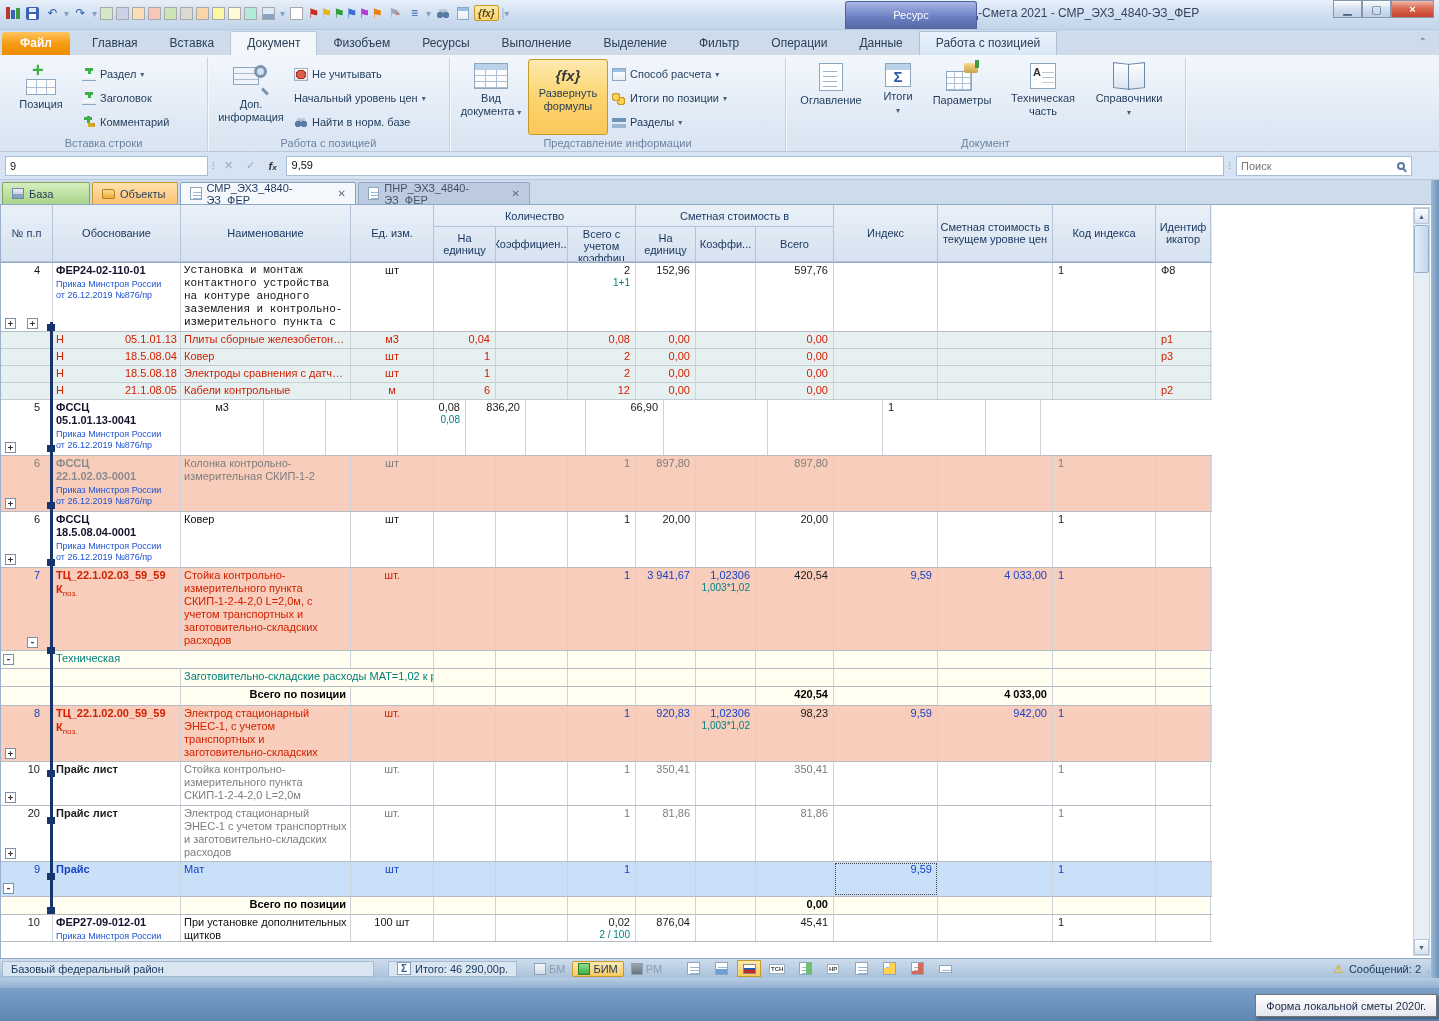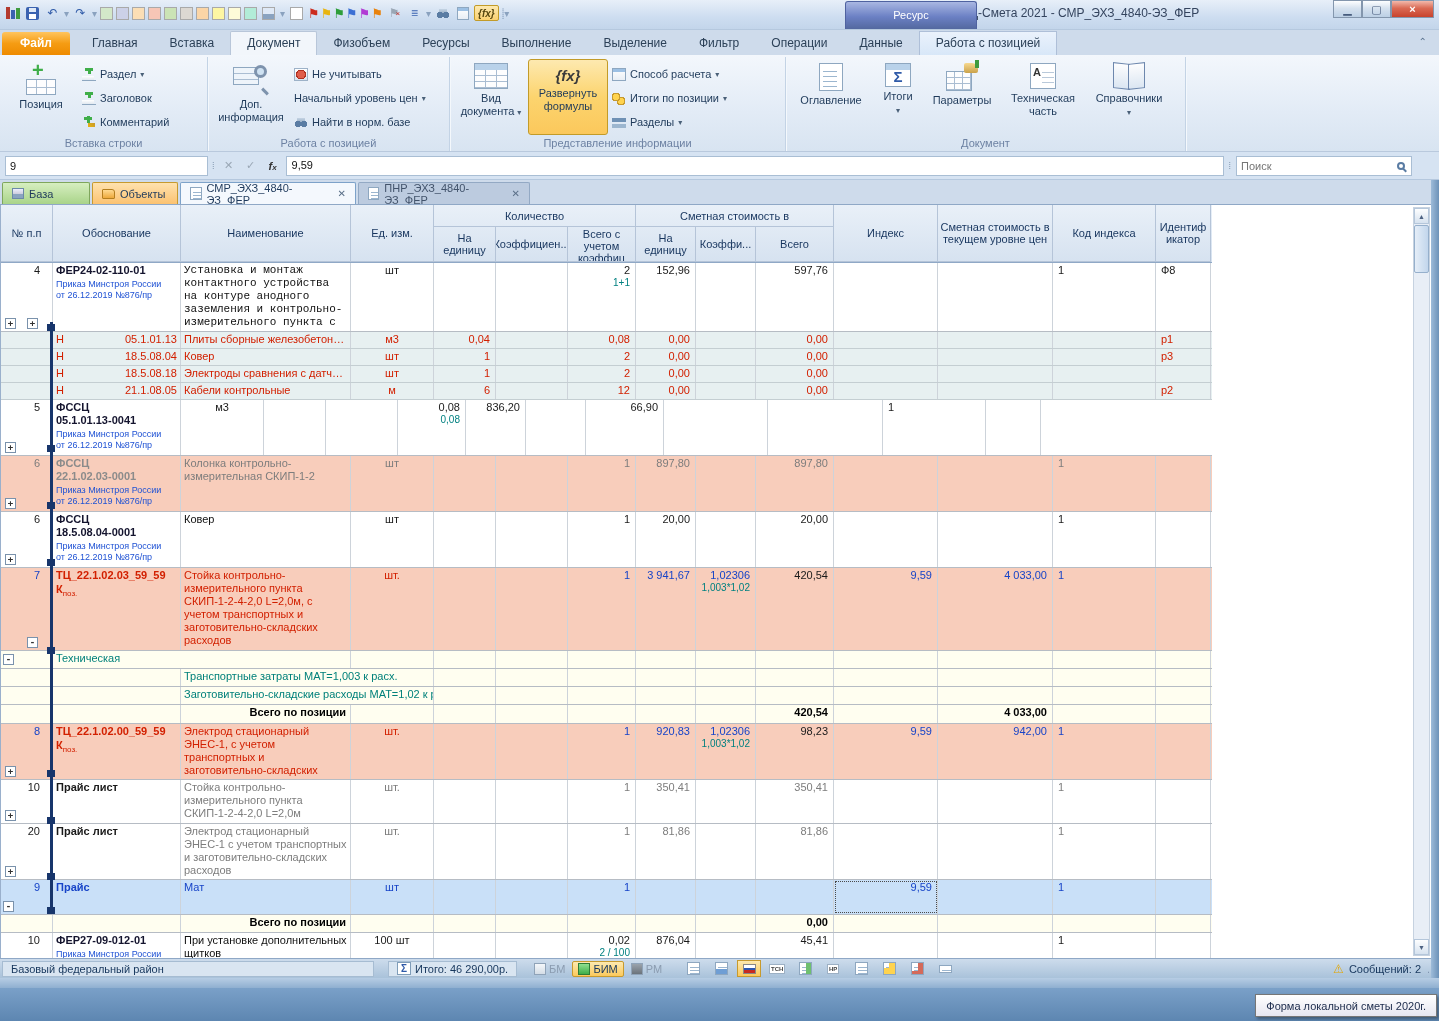--- a/index.html
+++ b/index.html
@@ -767,37 +767,20 @@
           <div class="cell col10" style="width: 104px; flex: 0 0 104px;"></div>
           <div class="cell col11" style="width: 115px; flex: 0 0 115px;"></div>
           <div class="cell col12" style="width: 103px; flex: 0 0 103px;"></div>
           <div class="cell col13" style="width: 55px; flex: 0 0 55px;"></div>
           <div class="exp t" style="left: 2px;">-</div>
         </div>
         <div class="trow ivory" style="height: 18px;">
           <div class="cell col0" style="width: 52px; flex: 0 0 52px;"></div>
           <div class="cell col1" style="width: 128px; flex: 0 0 128px;"></div>
           <div class="cell col2" style="width: 253px; flex: 0 0 253px;">
-            <div class="cv tealtx">Транспортные затраты МАТ=1,003 к расх.</div>
-          </div>
-          <div class="cell col4" style="width: 62px; flex: 0 0 62px;"></div>
-          <div class="cell col5" style="width: 72px; flex: 0 0 72px;"></div>
-          <div class="cell col6" style="width: 68px; flex: 0 0 68px;"></div>
-          <div class="cell col7" style="width: 60px; flex: 0 0 60px;"></div>
-          <div class="cell col8" style="width: 60px; flex: 0 0 60px;"></div>
-          <div class="cell col9" style="width: 78px; flex: 0 0 78px;"></div>
-          <div class="cell col10" style="width: 104px; flex: 0 0 104px;"></div>
-          <div class="cell col11" style="width: 115px; flex: 0 0 115px;"></div>
-          <div class="cell col12" style="width: 103px; flex: 0 0 103px;"></div>
-          <div class="cell col13" style="width: 55px; flex: 0 0 55px;"></div>
-        </div>
-        <div class="trow ivory" style="height: 18px;">
-          <div class="cell col0" style="width: 52px; flex: 0 0 52px;"></div>
-          <div class="cell col1" style="width: 128px; flex: 0 0 128px;"></div>
-          <div class="cell col2" style="width: 253px; flex: 0 0 253px;">
             <div class="cv tealtx">Заготовительно-складские расходы МАТ=1,02 к расх.</div>
           </div>
           <div class="cell col4" style="width: 62px; flex: 0 0 62px;"></div>
           <div class="cell col5" style="width: 72px; flex: 0 0 72px;"></div>
           <div class="cell col6" style="width: 68px; flex: 0 0 68px;"></div>
           <div class="cell col7" style="width: 60px; flex: 0 0 60px;"></div>
           <div class="cell col8" style="width: 60px; flex: 0 0 60px;"></div>
           <div class="cell col9" style="width: 78px; flex: 0 0 78px;"></div>
           <div class="cell col10" style="width: 104px; flex: 0 0 104px;"></div>
           <div class="cell col11" style="width: 115px; flex: 0 0 115px;"></div>

